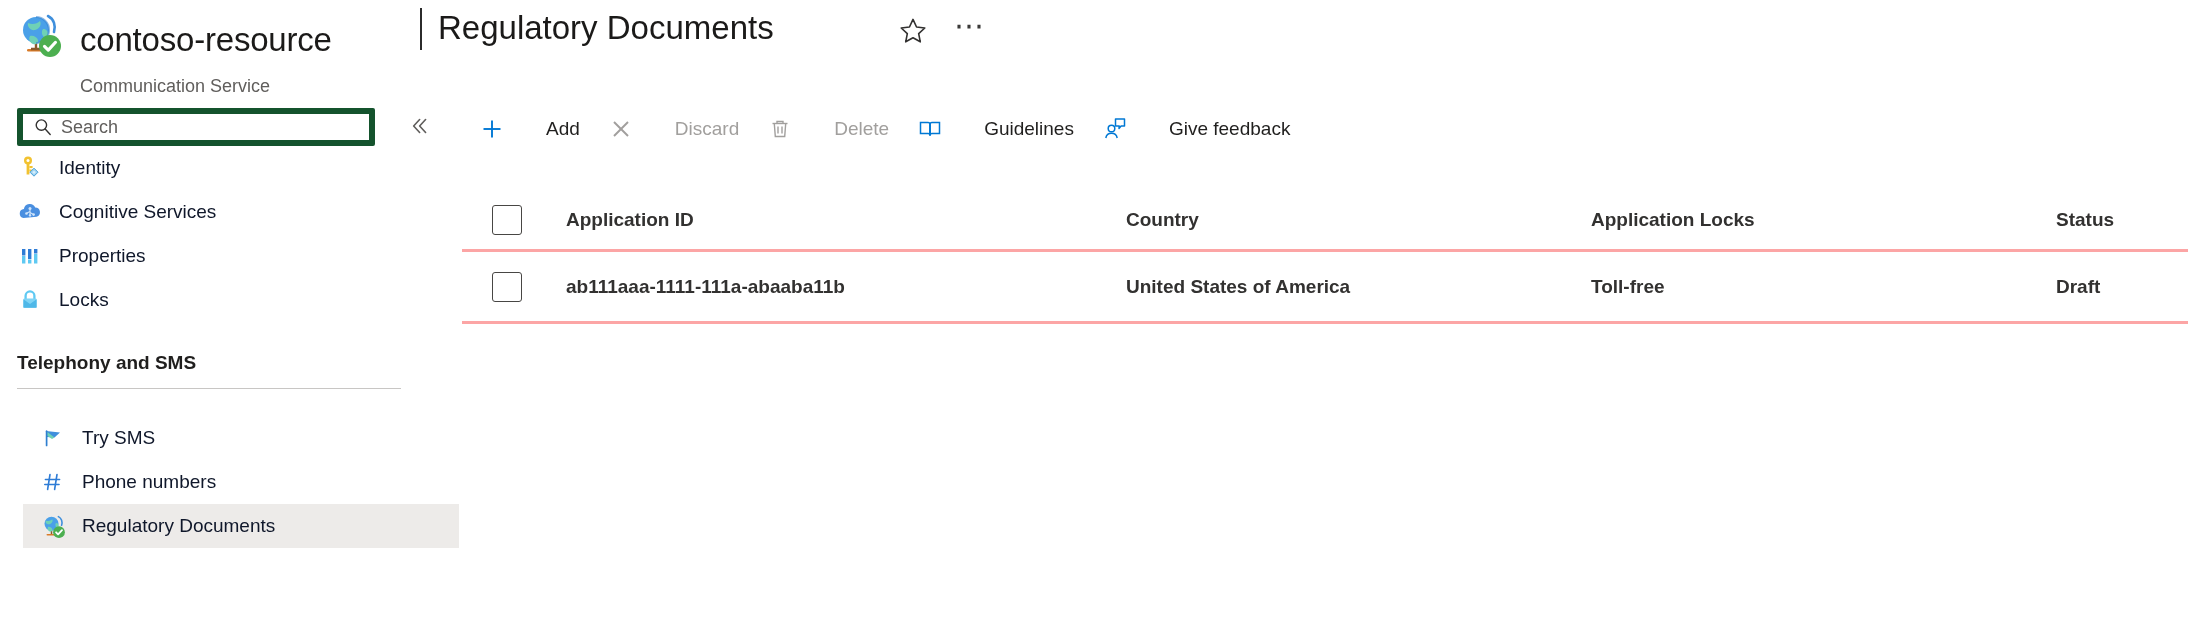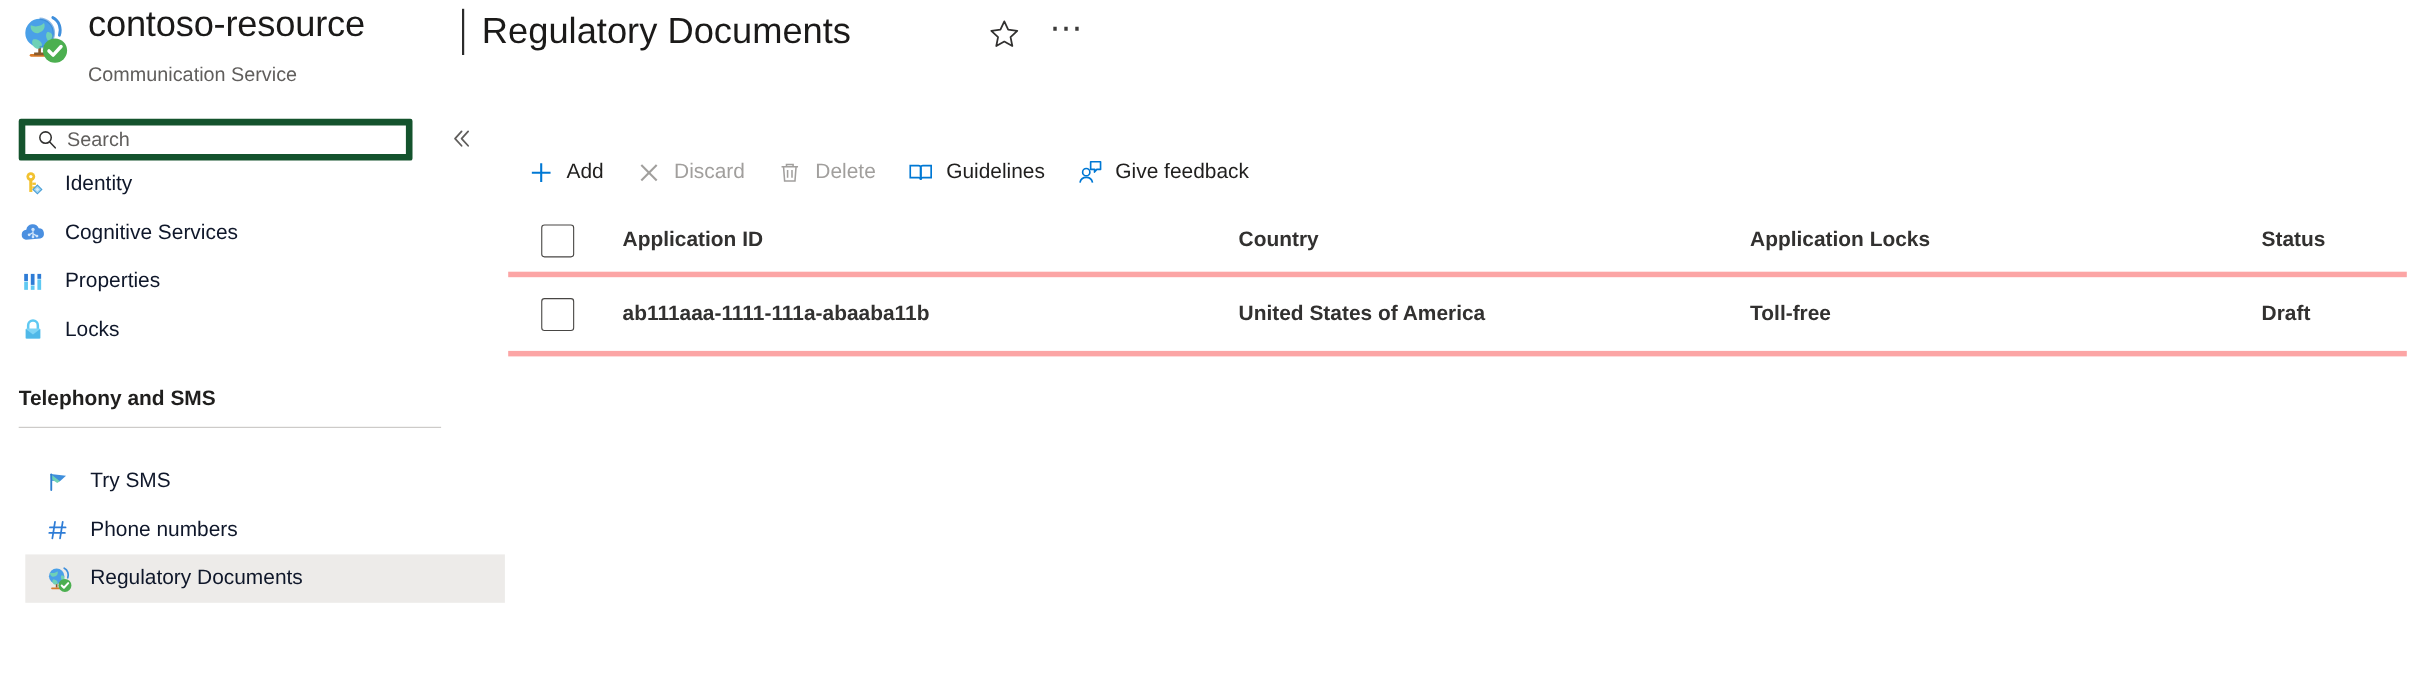--- a/index.html
+++ b/index.html
@@ -10,21 +10,21 @@
     background: #ffffff;
     font-family: "Liberation Sans", sans-serif;
     color: #201f1e;
     overflow: hidden;
   }
   .page { position: relative; width: 2190px; height: 628px; background:#fff; }
 
   
   .header { position:absolute; left:0; top:0; width:2190px; height:92px; }
   .res-icon { position:absolute; left:14px; top:10px; width:48px; height:48px; }
-  .res-title-wrap { position:absolute; left:80px; top:1px; }
+  .res-title-wrap { position:absolute; left:80px; top:19px; }
   .res-title {
     font-size: 33px; font-weight: 400; color:#1b1a19; line-height:42px;
     letter-spacing:-0.2px; white-space:nowrap;
   }
   .res-subtitle { font-size:18px; color:#605e5c; line-height:26px; margin-top:12px; }
   .title-divider {
     position:absolute; left:420px; top:8px; width:2px; height:42px; background:#2b2b2b;
   }
   .page-title {
     position:absolute; left:438px; top:6px;
@@ -72,31 +72,32 @@
   }
   .nav-section-rule {
     margin-top:12px; width:384px; height:1px; background:#c8c6c4;
   }
 
   
   .content { position:absolute; left:460px; top:98px; width:1730px; height:530px; }
 
   .cmdbar { position:absolute; left:5px; top:18px; height:54px; display:flex; align-items:center; }
   .cmd {
-    display:flex; align-items:flex-end; height:54px; padding:0 14px; cursor:pointer;
+    display:flex; align-items:flex-start; height:54px; padding:0 14px; cursor:pointer;
     user-select:none;
+    gap:31px;
   }
   .cmd .cmd-ico { width:26px; height:26px; flex:0 0 26px; margin-right:10px; display:block; }
   .cmd .cmd-label { font-size:19px; color:#201f1e; line-height:26px; white-space:nowrap; }
   .cmd.disabled { cursor:default; }
   .cmd.disabled .cmd-label { color:#a19f9d; }
 
   
   .table { position:absolute; left:2px; top:92px; width:1726px; }
-  .trow { display:flex; align-items:center; width:1726px; border-bottom:5px solid #fca5a5; }
+  .trow { display:flex; align-items:center; width:1726px; border-bottom:3px solid #fca5a5; }
   .trow.header-row { height:62px; }
   .trow.data-row { height:72px; }
   .cell-check { width:104px; flex:0 0 104px; display:flex; align-items:center; padding-left:30px; }
   .chk {
     width:30px; height:30px; border:1px solid #484644; border-radius:3px; background:#fff;
     cursor:pointer; display:block;
   }
   .c-appid  { width:560px; flex:0 0 560px; }
   .c-country{ width:465px; flex:0 0 465px; }
   .c-apptype{ width:465px; flex:0 0 465px; }

